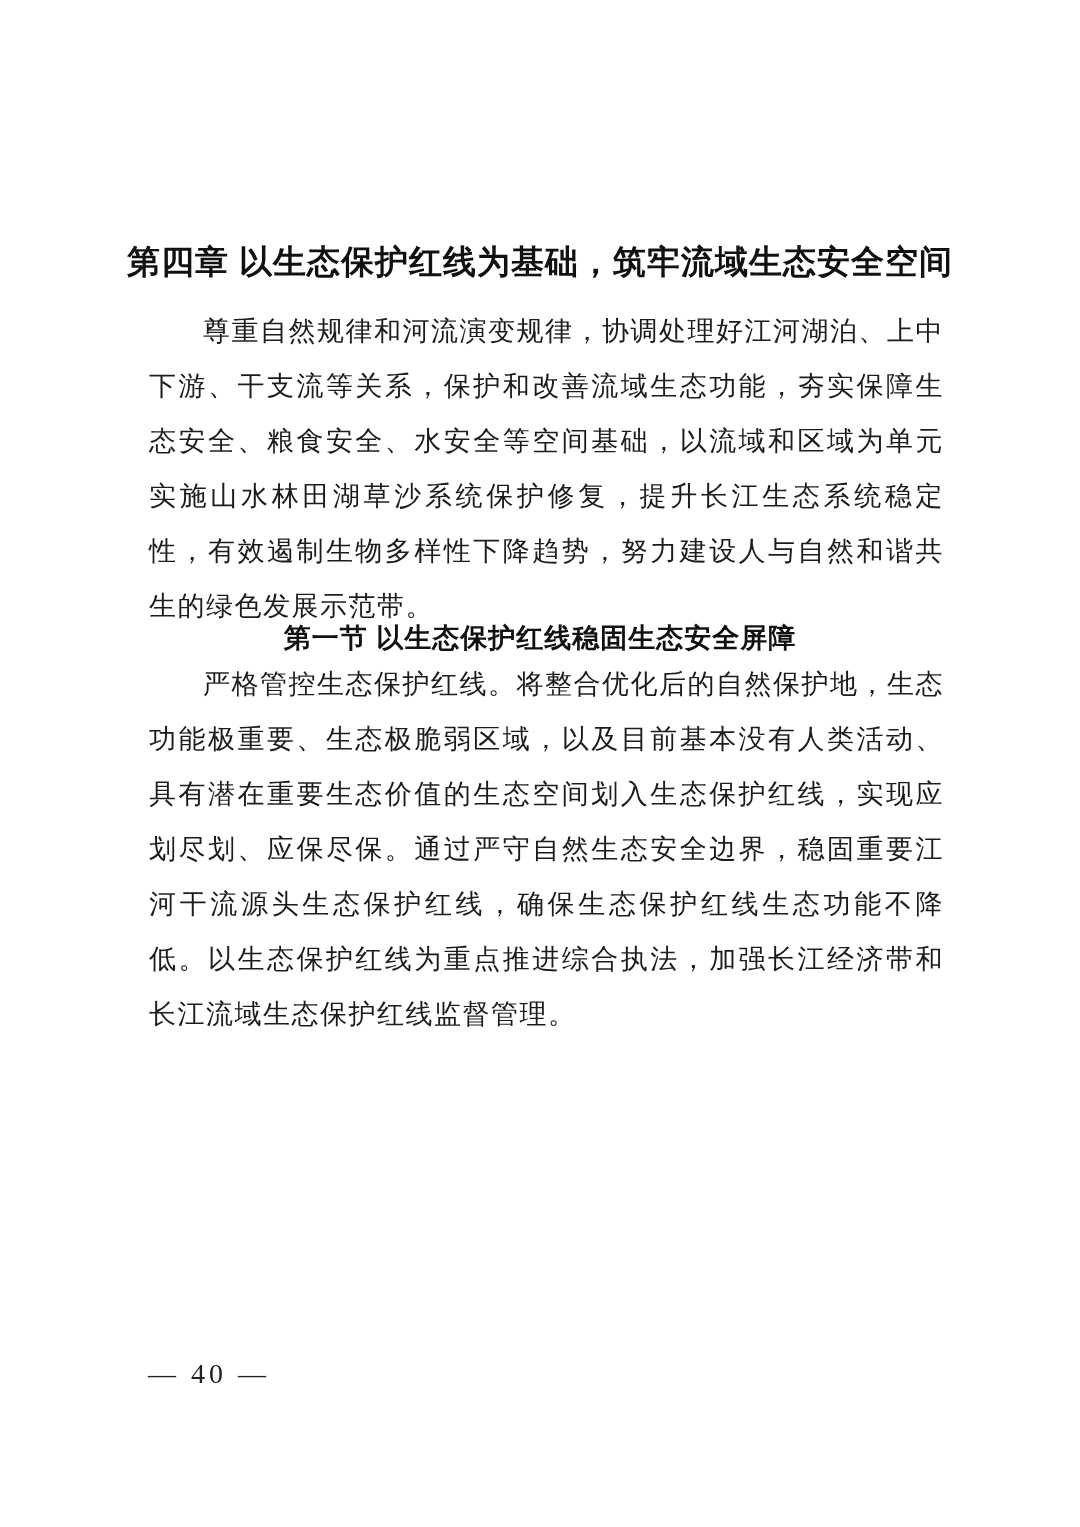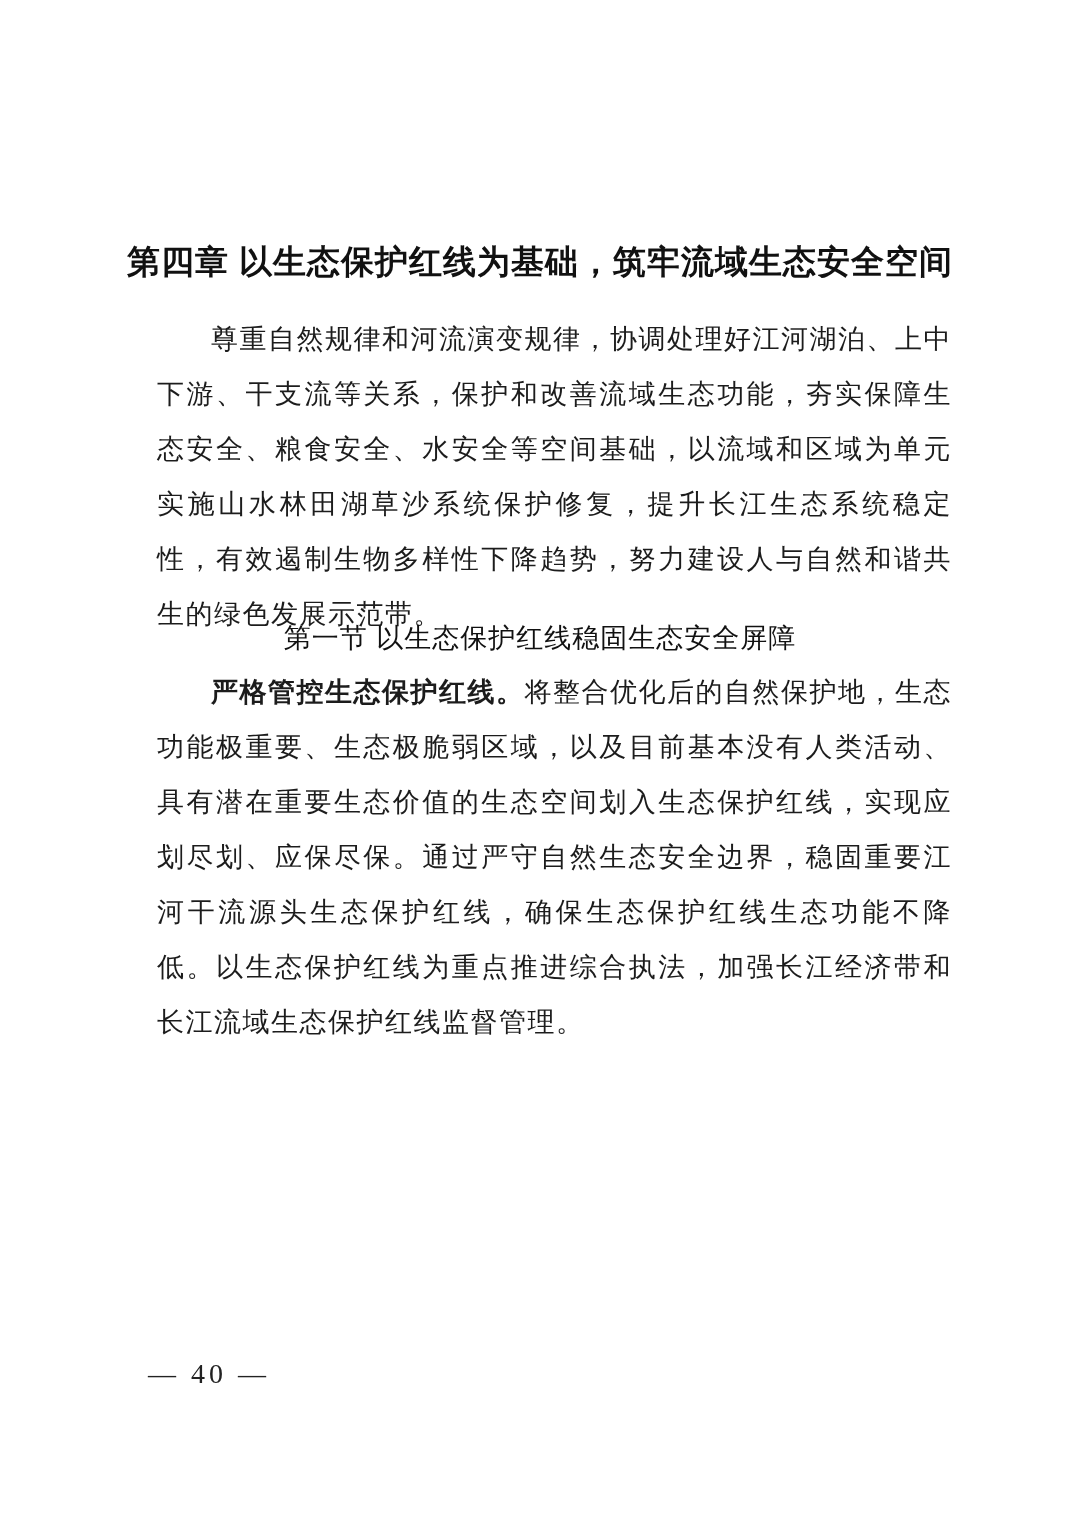--- a/index.html
+++ b/index.html
@@ -27,46 +27,46 @@
     font-weight: 700;
     font-size: 33px;
     letter-spacing: 1px;
     color: #111111;
     white-space: nowrap;
   }
   .body-para {
     position: absolute;
     left: 145px;
     width: 795px;
-    margin: 12px;
+    margin: 4px;
     font-size: 27px;
     line-height: 55px;
     letter-spacing: 1.5px;
     text-align: justify;
     text-justify: inter-character;
     text-indent: 2em;
     color: #1c1c1c;
   }
   .para-1 { top: 300px; }
   .section-title {
     position: absolute;
     top: 598px;
     left: 0;
     width: 1080px;
     text-align: center;
     font-family: "Liberation Sans", "DejaVu Sans", sans-serif;
-    font-weight: 400;
+    font-weight: 700;
     font-size: 27px;
     letter-spacing: 1px;
     color: #111111;
     white-space: nowrap;
   }
   .para-2 { top: 653px; }
   .para-lead {
-    font-weight: 700;
+    font-weight: 400;
   }
   .page-number {
     position: absolute;
     top: 1358px;
     left: 148px;
     font-size: 28px;
     letter-spacing: 4px;
     color: #222222;
     white-space: nowrap;
   }

